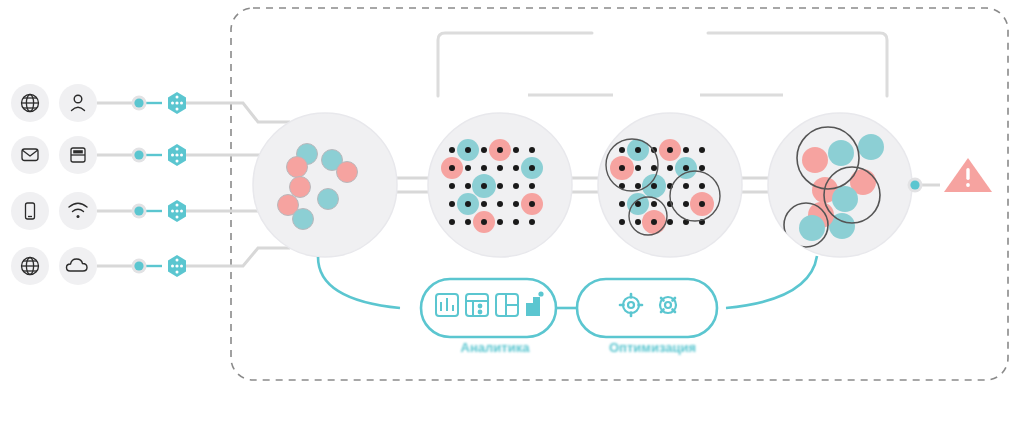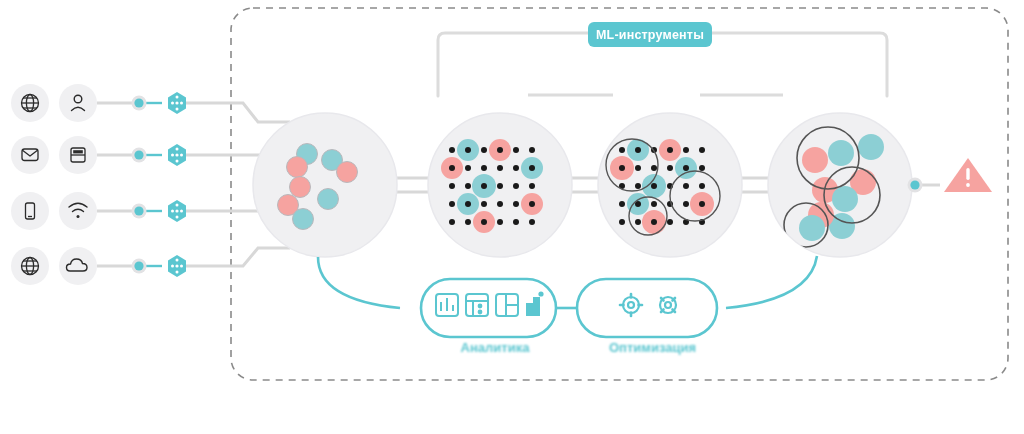--- a/index.html
+++ b/index.html
@@ -374,18 +374,17 @@
       <g stroke-width="2.6" stroke-linecap="round">
         <line x1="661" y1="298" x2="663.5" y2="300.5"></line>
         <line x1="672.5" y1="309.5" x2="675" y2="312"></line>
         <line x1="675" y1="298" x2="672.5" y2="300.5"></line>
         <line x1="663.5" y1="309.5" x2="661" y2="312"></line>
       </g>
     </g>
   </g>
 </svg>
 
-<div class="ml-badge">ML-инструменты</div>
 
 <div class="pill-label" id="lbl-analytics">Аналитика</div>
 <div class="pill-label" id="lbl-optimization">Оптимизация</div>
 
 </div>
 
 </body></html>

